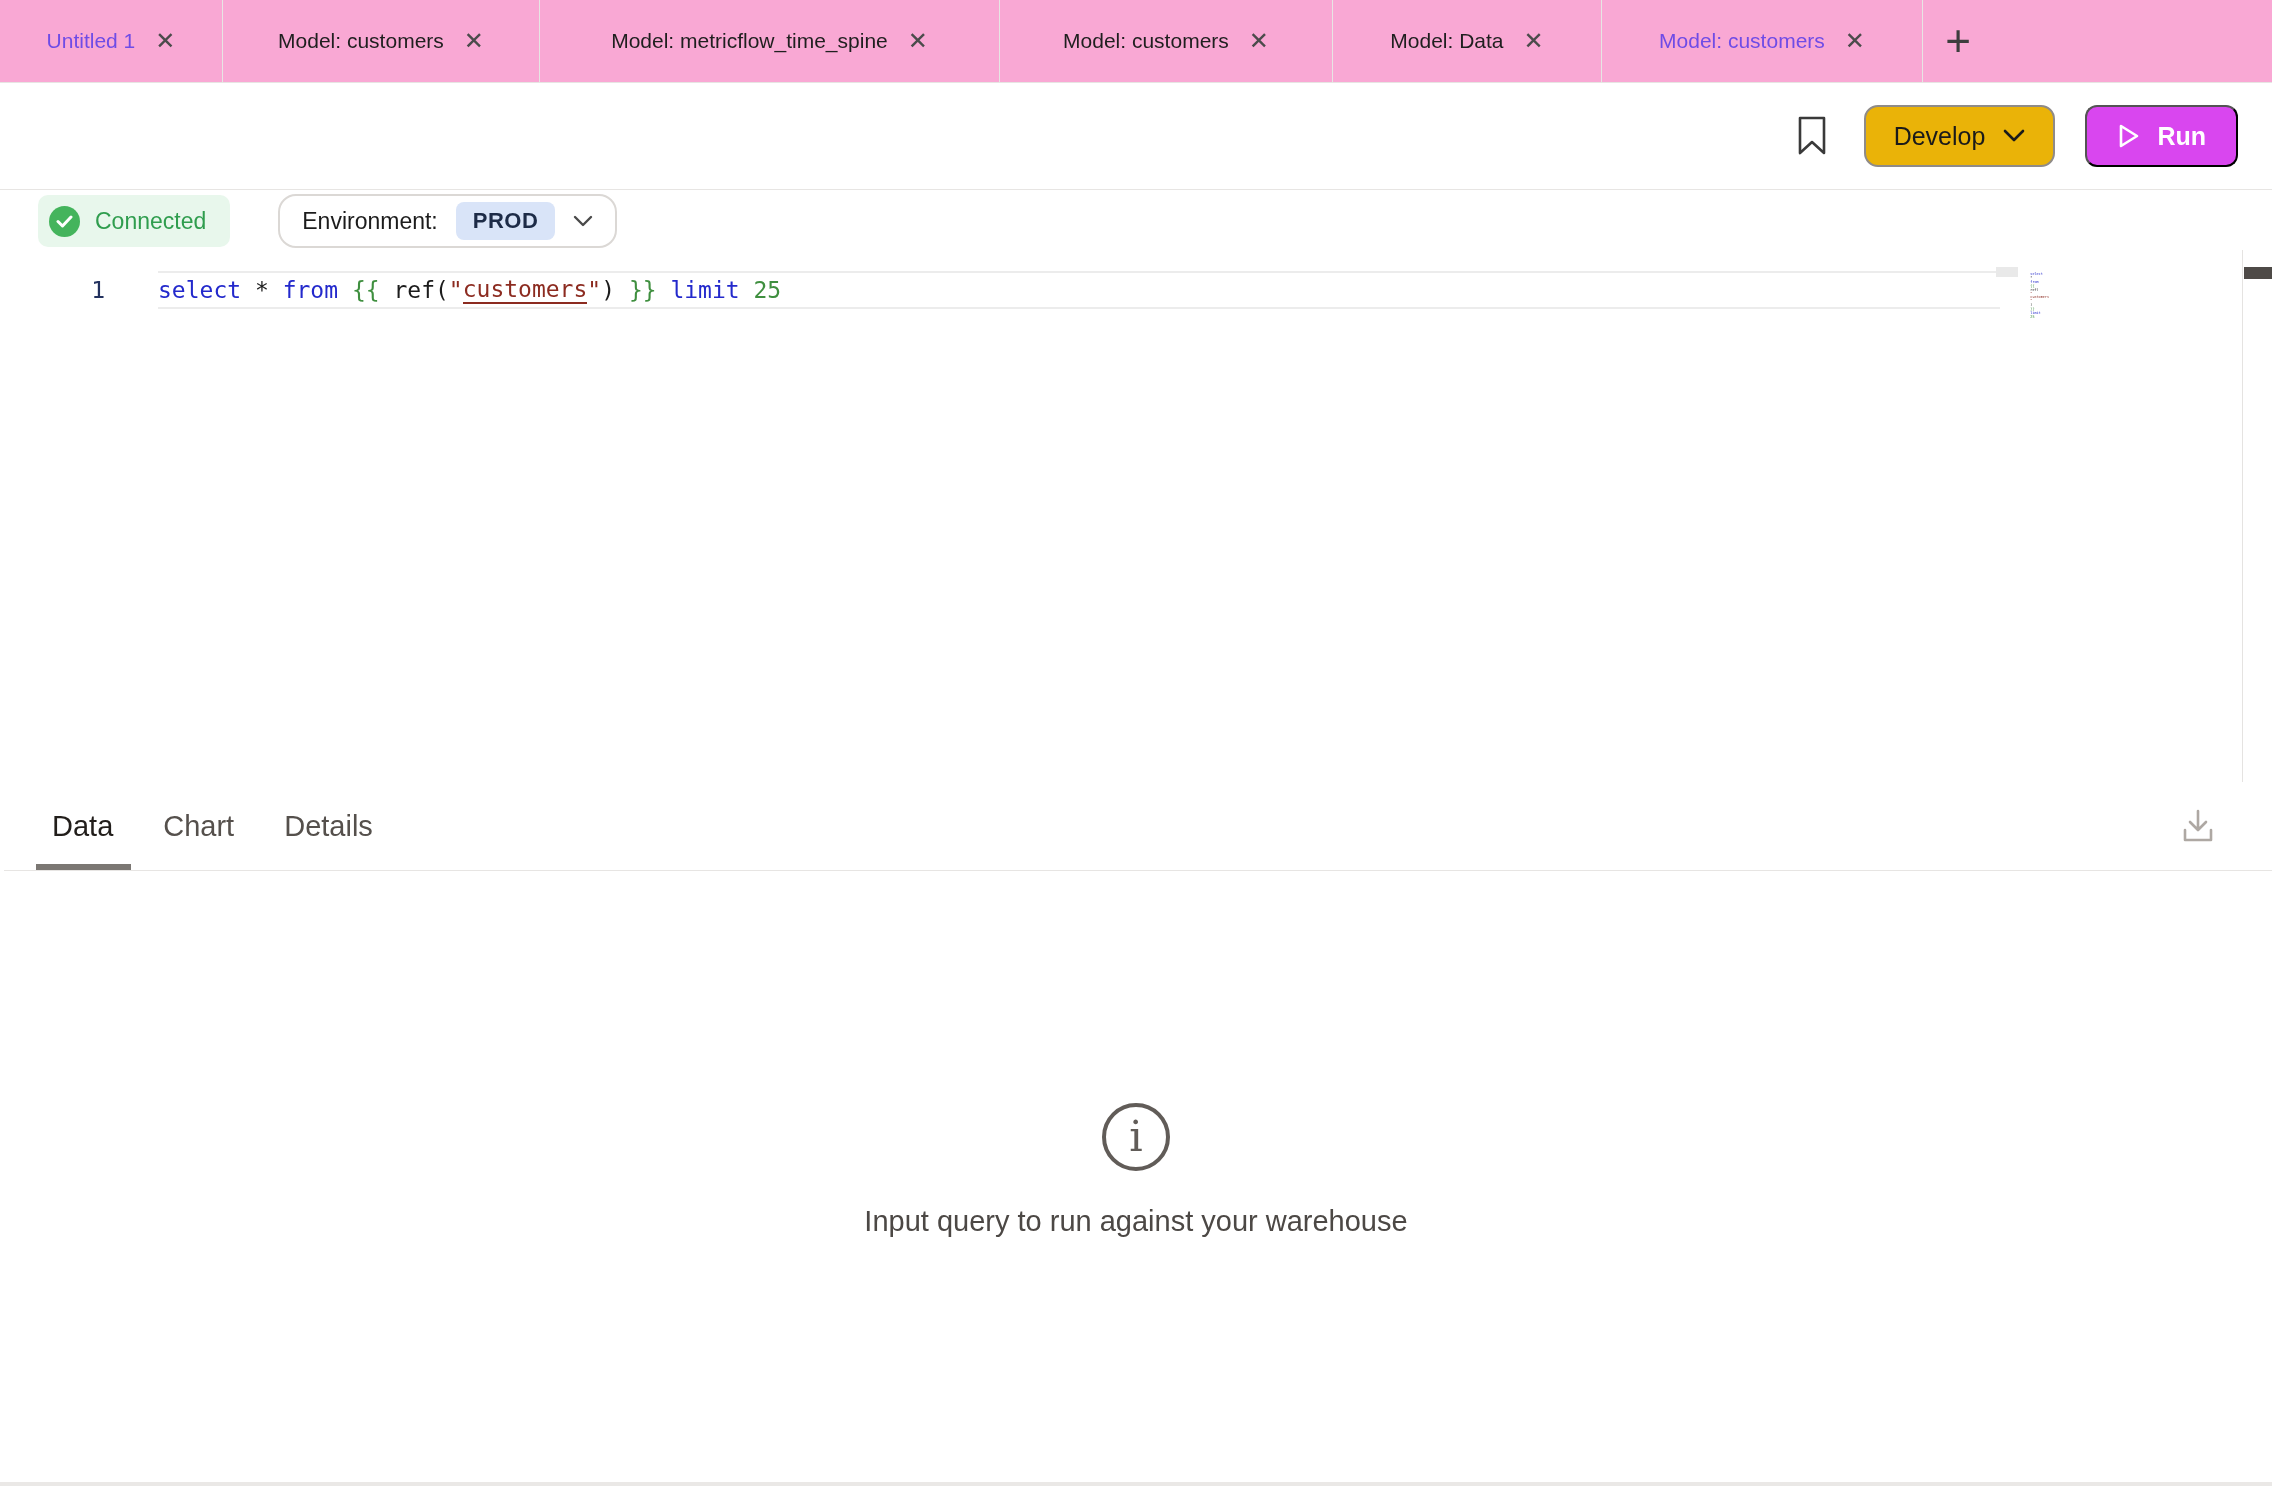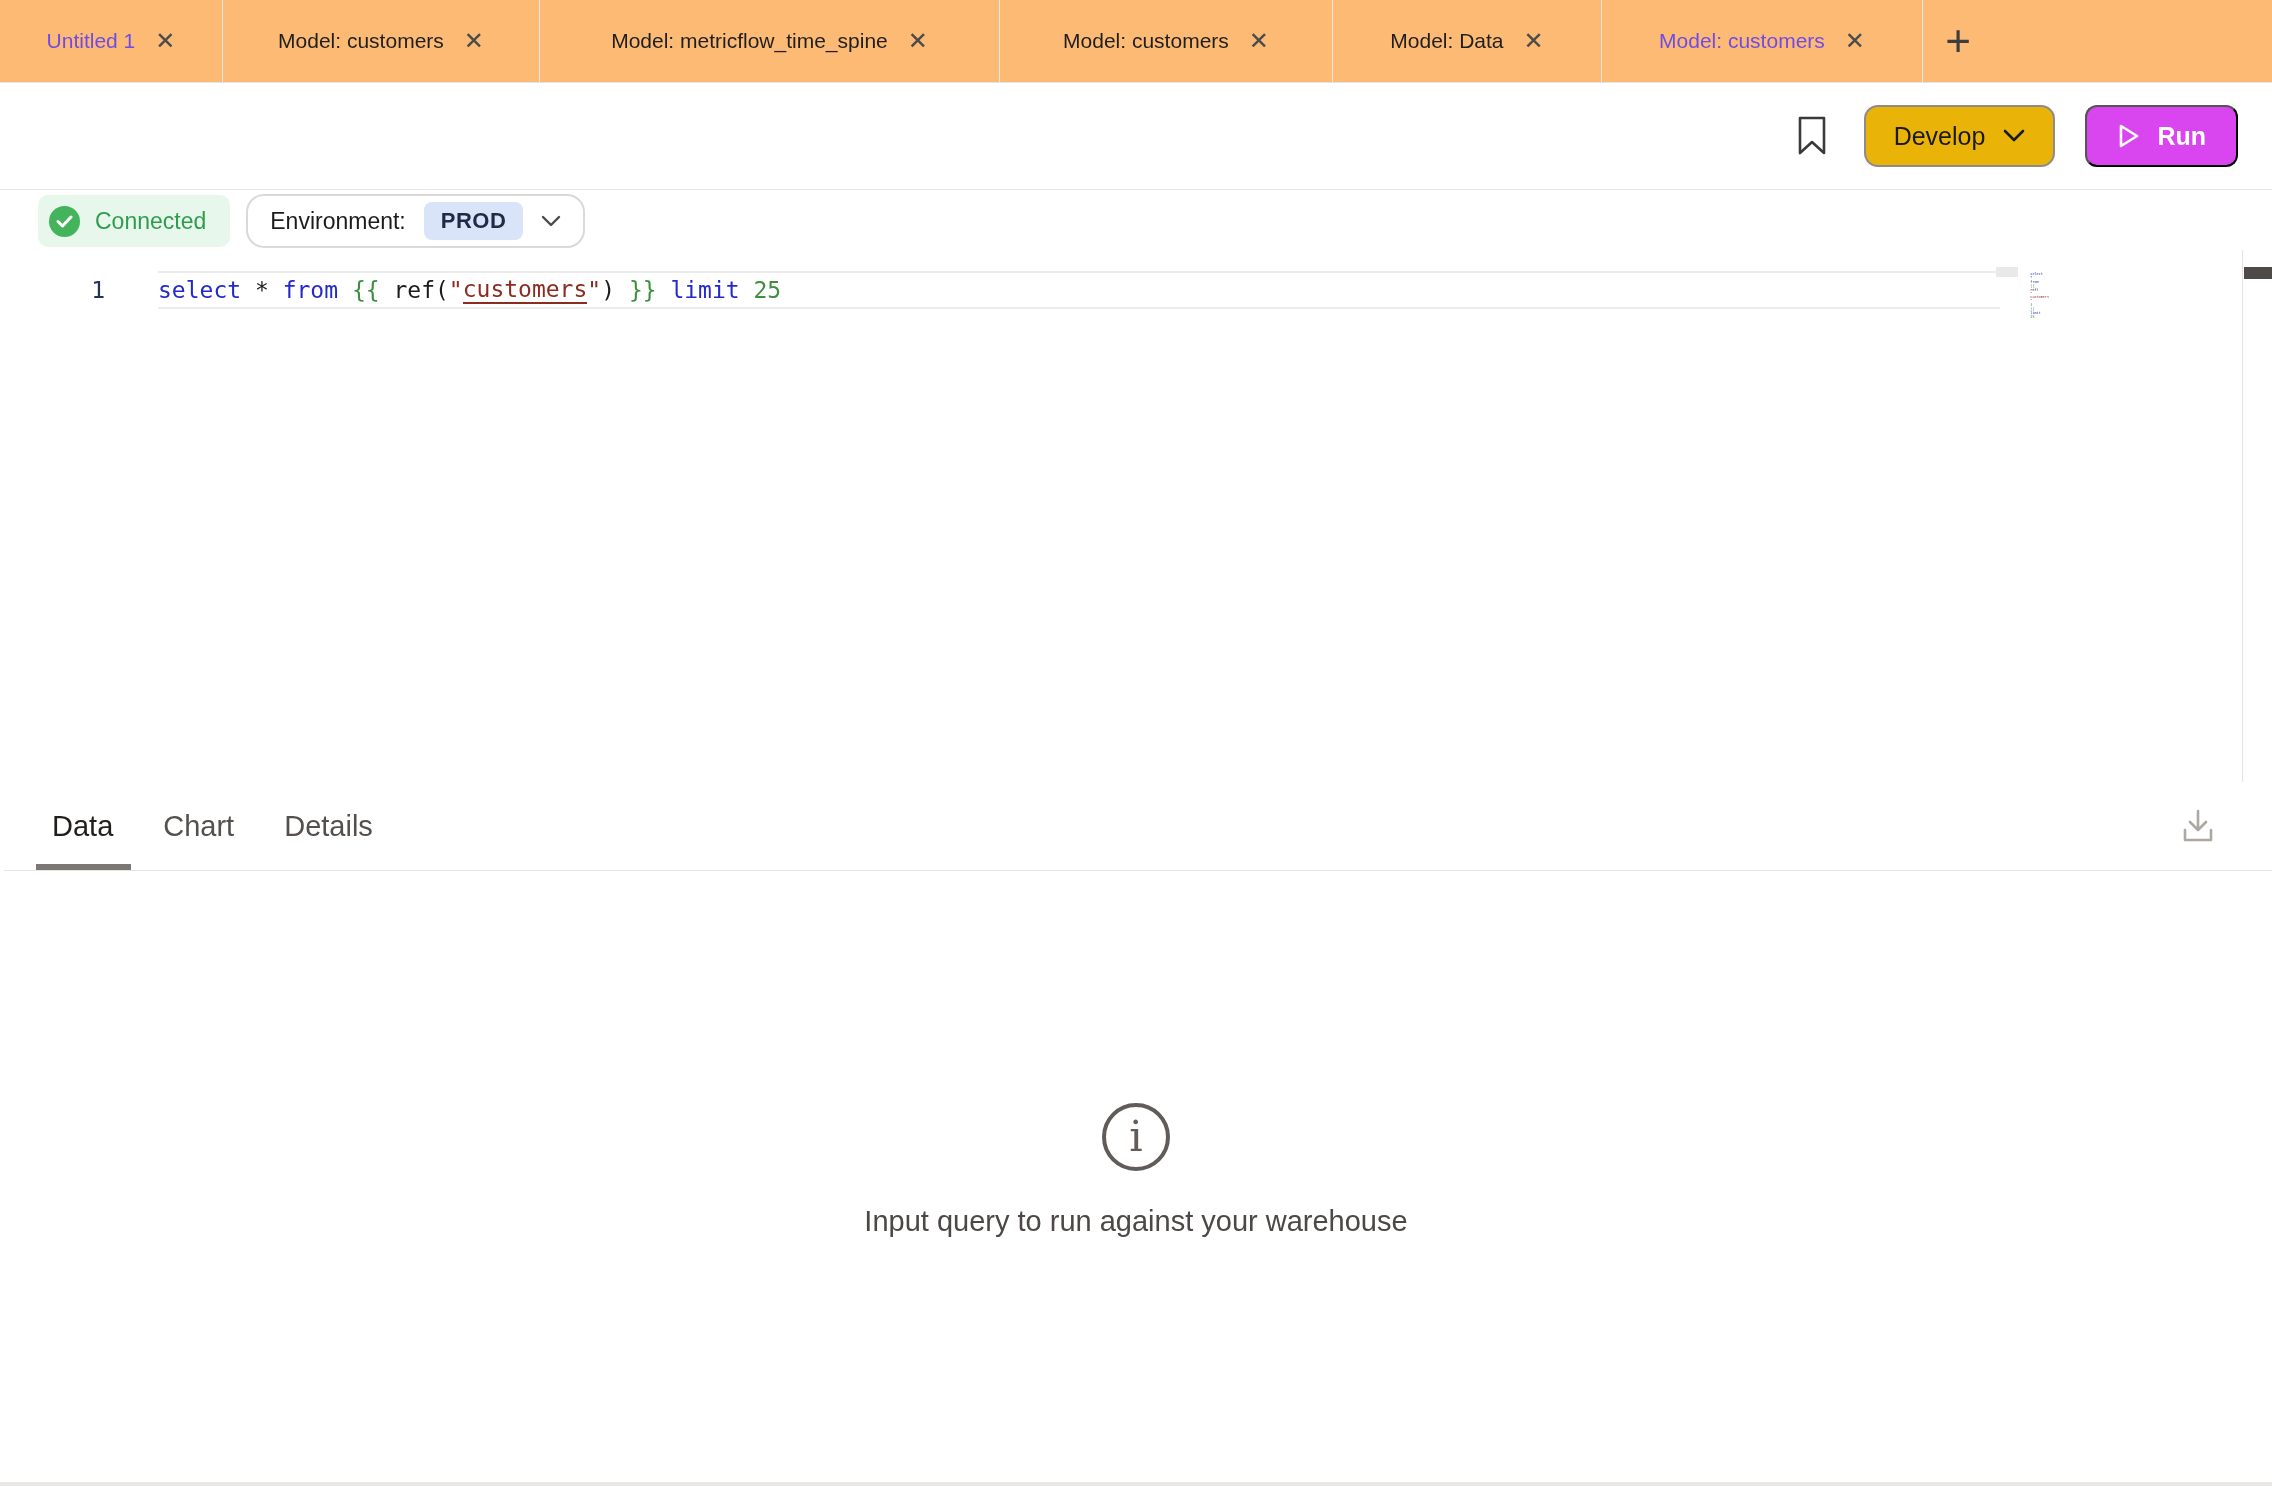--- a/index.html
+++ b/index.html
@@ -2,40 +2,40 @@
 <html><head>
 <meta charset="utf-8">
 <style>
   * { margin:0; padding:0; box-sizing:border-box; }
   html,body { width:2272px; height:1486px; background:#ffffff;
     font-family:"Liberation Sans", sans-serif; overflow:hidden; }
   .stage { position:relative; width:2272px; height:1486px; background:#fff; }
 
   
   .tabbar { position:absolute; top:0; left:0; width:100%; height:83px;
-    display:flex; background:#fdba74; border-bottom:1px solid #e7e5e3; }
+    display:flex; background:#f9a8d4; border-bottom:1px solid #e7e5e3; }
   .tab { display:flex; align-items:center; justify-content:center; gap:20px;
     border-right:1px solid #e7e5e3; font-size:21px; color:#1f1f1f; cursor:default; }
   .tab .close { font-size:24px; color:#4b4b4b; font-weight:300; line-height:1; }
   .tab.purple .tab-label { color:#6f4ce6; }
   .newtab { width:70px; display:flex; align-items:center; justify-content:center;
     font-size:44px; font-weight:300; color:#3d3d3d; }
 
   
   .toolbar { position:absolute; top:83px; left:0; width:100%; height:107px;
     border-bottom:1px solid #e7e5e3; display:flex; align-items:center;
     justify-content:flex-end; gap:30px; padding-right:34px; background:#fff; }
   .bookmark-btn { display:flex; align-items:center; justify-content:center; width:44px; height:52px; }
   .develop-btn { height:62px; padding:0 28px; border:2px solid #8f8b88; border-radius:14px;
     background:#eab308; display:flex; align-items:center; gap:18px; font-size:25px; color:#1a1a1a; }
   .run-btn { height:62px; padding:0 30px; background:#d946ef; border-radius:12px;
     display:flex; align-items:center; gap:16px; font-size:25px; font-weight:600; color:#fff; }
 
   
-  .status-row { position:absolute; top:194px; left:38px; display:flex; gap:16px; align-items:center; }
+  .status-row { position:absolute; top:194px; left:38px; display:flex; gap:48px; align-items:center; }
   .connected-badge { background:#e8f7ec; border-radius:10px; height:52px;
     padding:0 24px 0 11px; display:flex; align-items:center; gap:15px;
     color:#2f9d4e; font-size:23px; font-weight:500; }
   .check-circle { width:31px; height:31px; border-radius:50%; background:#44b45c;
     display:flex; align-items:center; justify-content:center; }
   .env-btn { height:54px; border:2px solid #dbd8d5; border-radius:18px; background:#fff;
     padding:0 22px; display:flex; align-items:center; gap:18px; font-size:23px; color:#1c1c1c; }
   .prod-pill { background:#d9e4f8; color:#1d2b47; font-weight:600; font-size:22px;
     height:38px; padding:0 17px; border-radius:8px; display:flex; align-items:center; letter-spacing:0.5px; }
 

